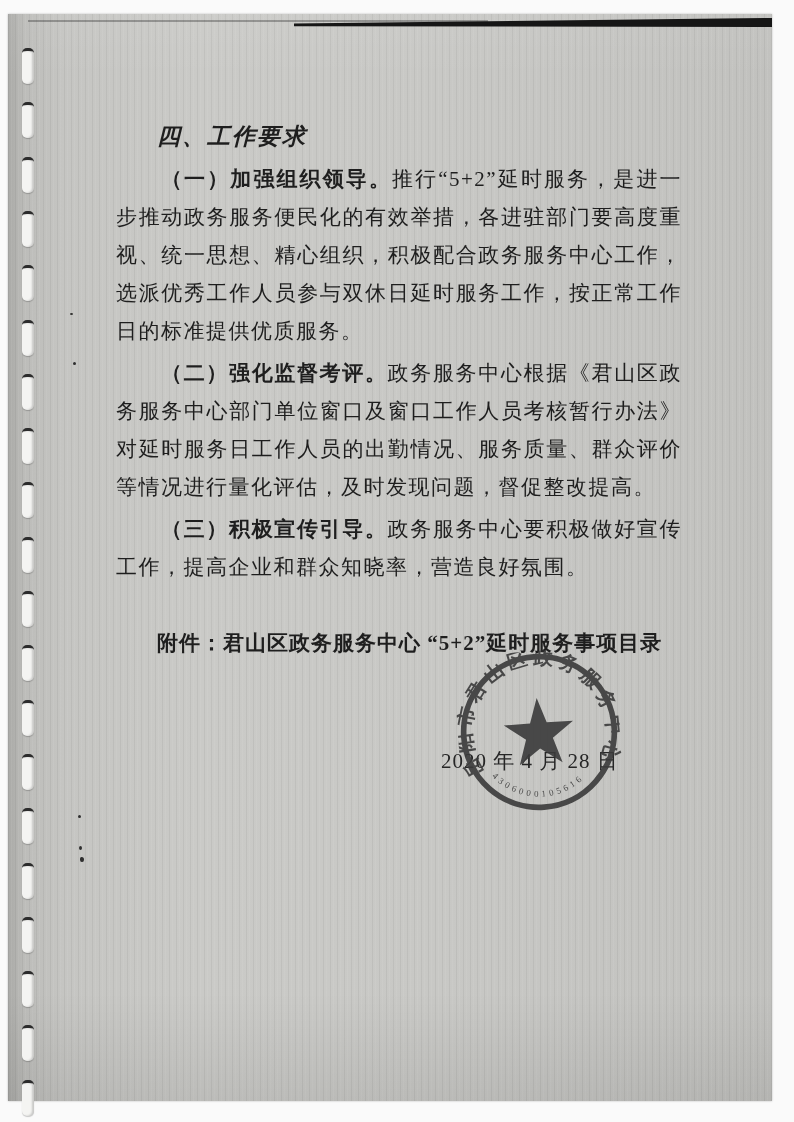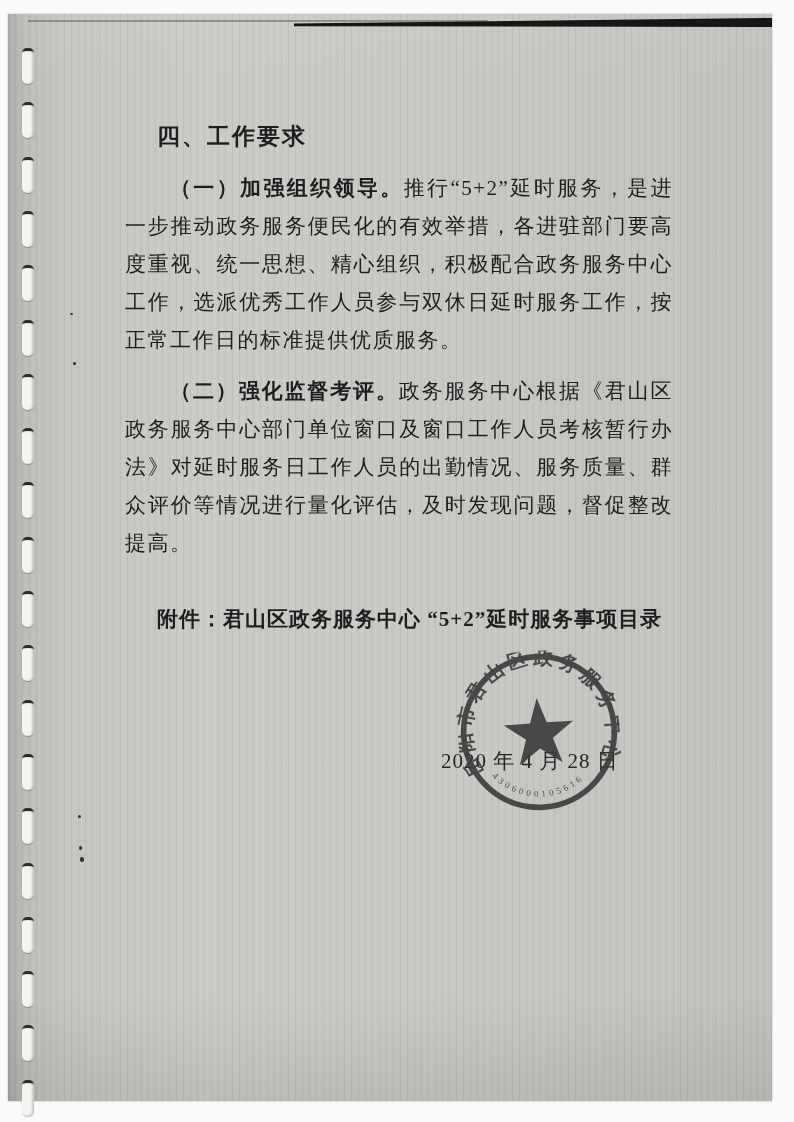--- a/index.html
+++ b/index.html
@@ -35,24 +35,24 @@
     border-top:3px solid #2c2c2c;
     box-shadow:inset -2px 0 2px rgba(0,0,0,.18), 0 1px 1px rgba(0,0,0,.2);
   }
   
   .content{
     position:absolute;left:104px;top:104px;width:574px;
     color:#1e1e1e;
   }
   .heading{
     font-size:23px;line-height:38px;font-weight:bold;margin:0;
-    text-indent:45px;letter-spacing:2px;
+    text-indent:45px;letter-spacing:2px;font-style:italic;
   }
   .para{
-    font-size:21px;line-height:38px;margin:13px;
+    font-size:21px;line-height:38px;margin:4px;
     text-indent:45px;letter-spacing:1.5px;
     text-align:justify;text-justify:inter-character;
   }
   .para .lead{font-weight:bold;}
   .attachment{
     font-size:21px;line-height:38px;margin:38px 0 0 0;
     text-indent:45px;letter-spacing:1px;font-weight:bold;
   }
   
   .date{
@@ -102,20 +102,21 @@
       <div class="hole" style="top: 1065.7px;"></div>
     </div>
 
   <div class="content">
     <h1 class="heading">四、工作要求</h1>
 
     <p class="para"><b class="lead">（一）加强组织领导。</b><span>推行“5+2”延时服务，是进一步推动政务服务便民化的有效举措，各进驻部门要高度重视、统一思想、精心组织，积极配合政务服务中心工作，选派优秀工作人员参与双休日延时服务工作，按正常工作日的标准提供优质服务。</span></p>
 
     <p class="para"><b class="lead">（二）强化监督考评。</b><span>政务服务中心根据《君山区政务服务中心部门单位窗口及窗口工作人员考核暂行办法》对延时服务日工作人员的出勤情况、服务质量、群众评价等情况进行量化评估，及时发现问题，督促整改提高。</span></p>
 
+    <p class="para"><b class="lead">（三）积极宣传引导。</b><span>政务服务中心要积极做好宣传工作，提高企业和群众知晓率，营造良好氛围。</span></p>
 
     <p class="attachment">附件：君山区政务服务中心 “5+2”延时服务事项目录</p>
   </div>
 
   <div class="date">2020 年 4 月 28 日</div>
 
   <svg class="seal" viewBox="0 0 200 200" aria-hidden="true">
     <defs>
       <path id="arcTop" d="M 29.6,145.7 A 84,84 0 1 1 170.4,145.7" fill="none"></path>
       <path id="arcBottom" d="M 34.5,145.9 A 80,80 0 0 0 165.5,145.9" fill="none"></path>

